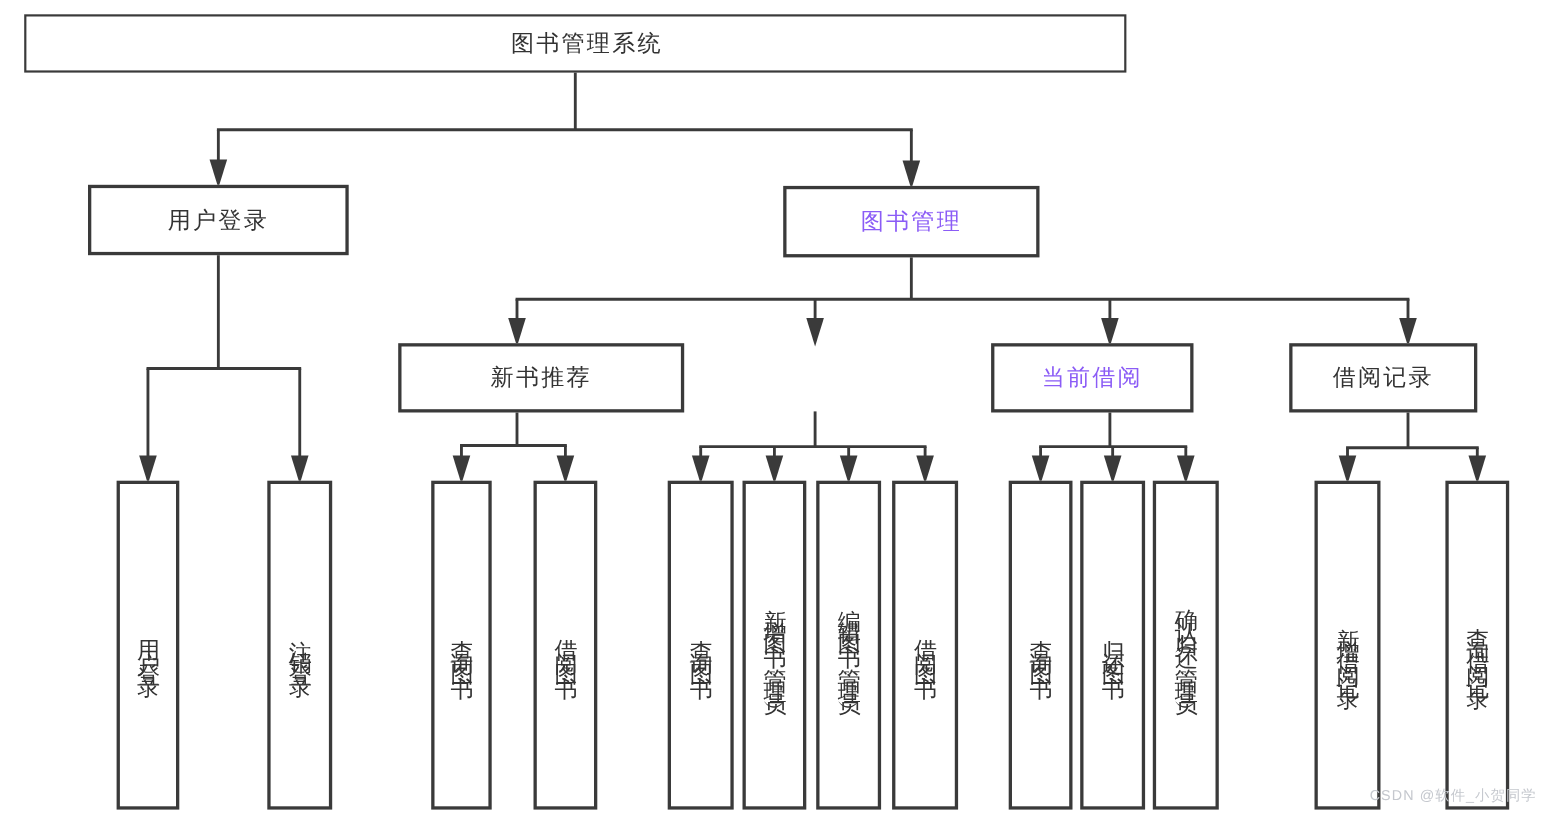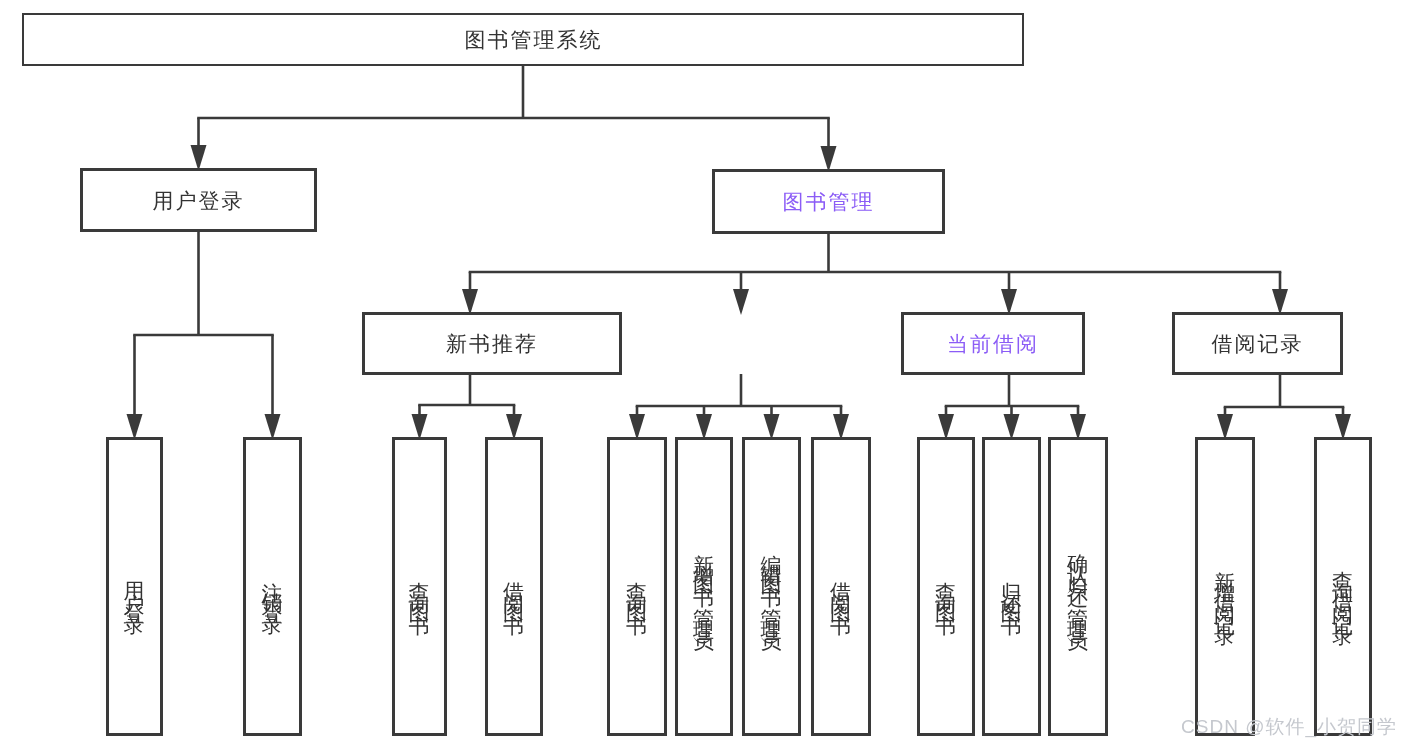--- a/index.html
+++ b/index.html
@@ -14,21 +14,21 @@
     display:flex;align-items:center;justify-content:center;
     font-size:21px;letter-spacing:2px;line-height:1;z-index:2;
   }
   .node.root{border-width:2px;padding-left:21px;}
   .node.vertical{
     writing-mode:vertical-rl;text-orientation:mixed;
     letter-spacing:11px;font-size:21px;padding:6px 0;
   }
   #watermark{
     position:absolute;top:714px;right:8px;z-index:6;
-    color:#c5c8ce;font-size:19px;letter-spacing:1px;white-space:nowrap;
+    color:#c5c8ce;font-size:13px;letter-spacing:1px;white-space:nowrap;
   }
 </style>
 </head>
 <body>
 
 <div id="canvas">
   <svg id="wires" xmlns="http://www.w3.org/2000/svg">
       <line x1="523" y1="65" x2="523" y2="118" stroke="#3a3a3a" stroke-width="2.6"></line>
       <line x1="197.2" y1="118" x2="829.8" y2="118" stroke="#3a3a3a" stroke-width="2.6"></line>
       <line x1="198.5" y1="118" x2="198.5" y2="153" stroke="#3a3a3a" stroke-width="2.6"></line>

